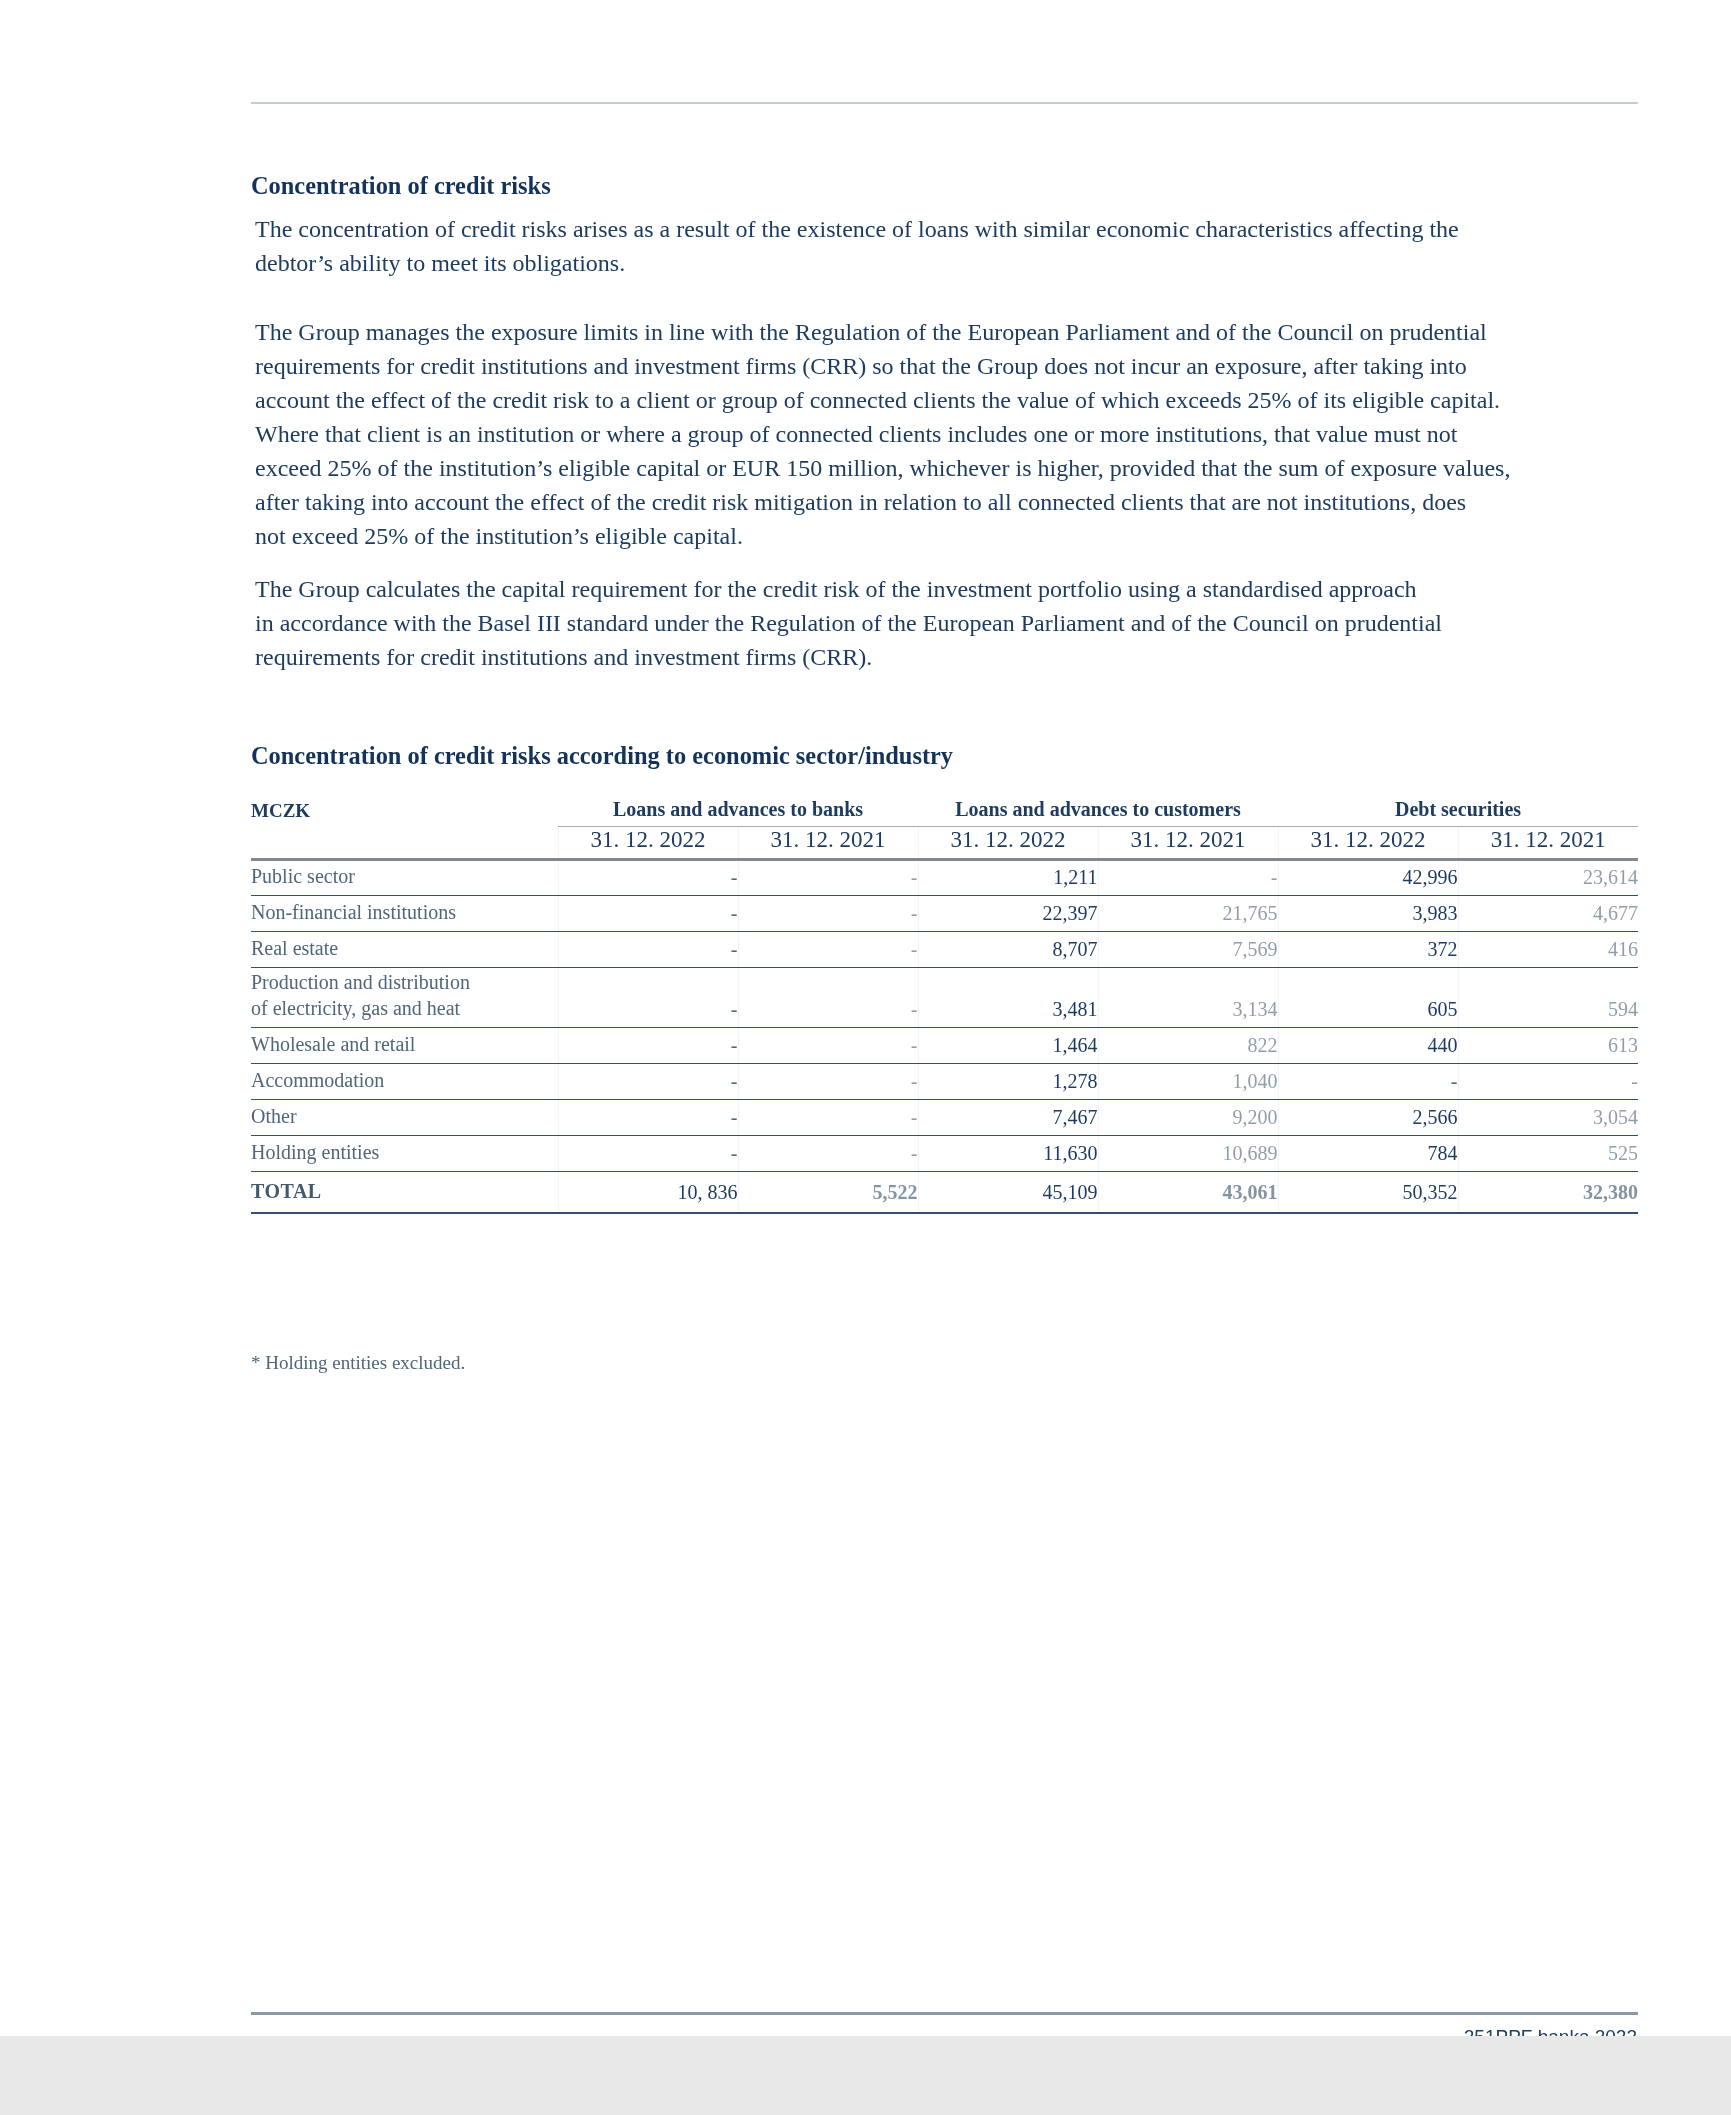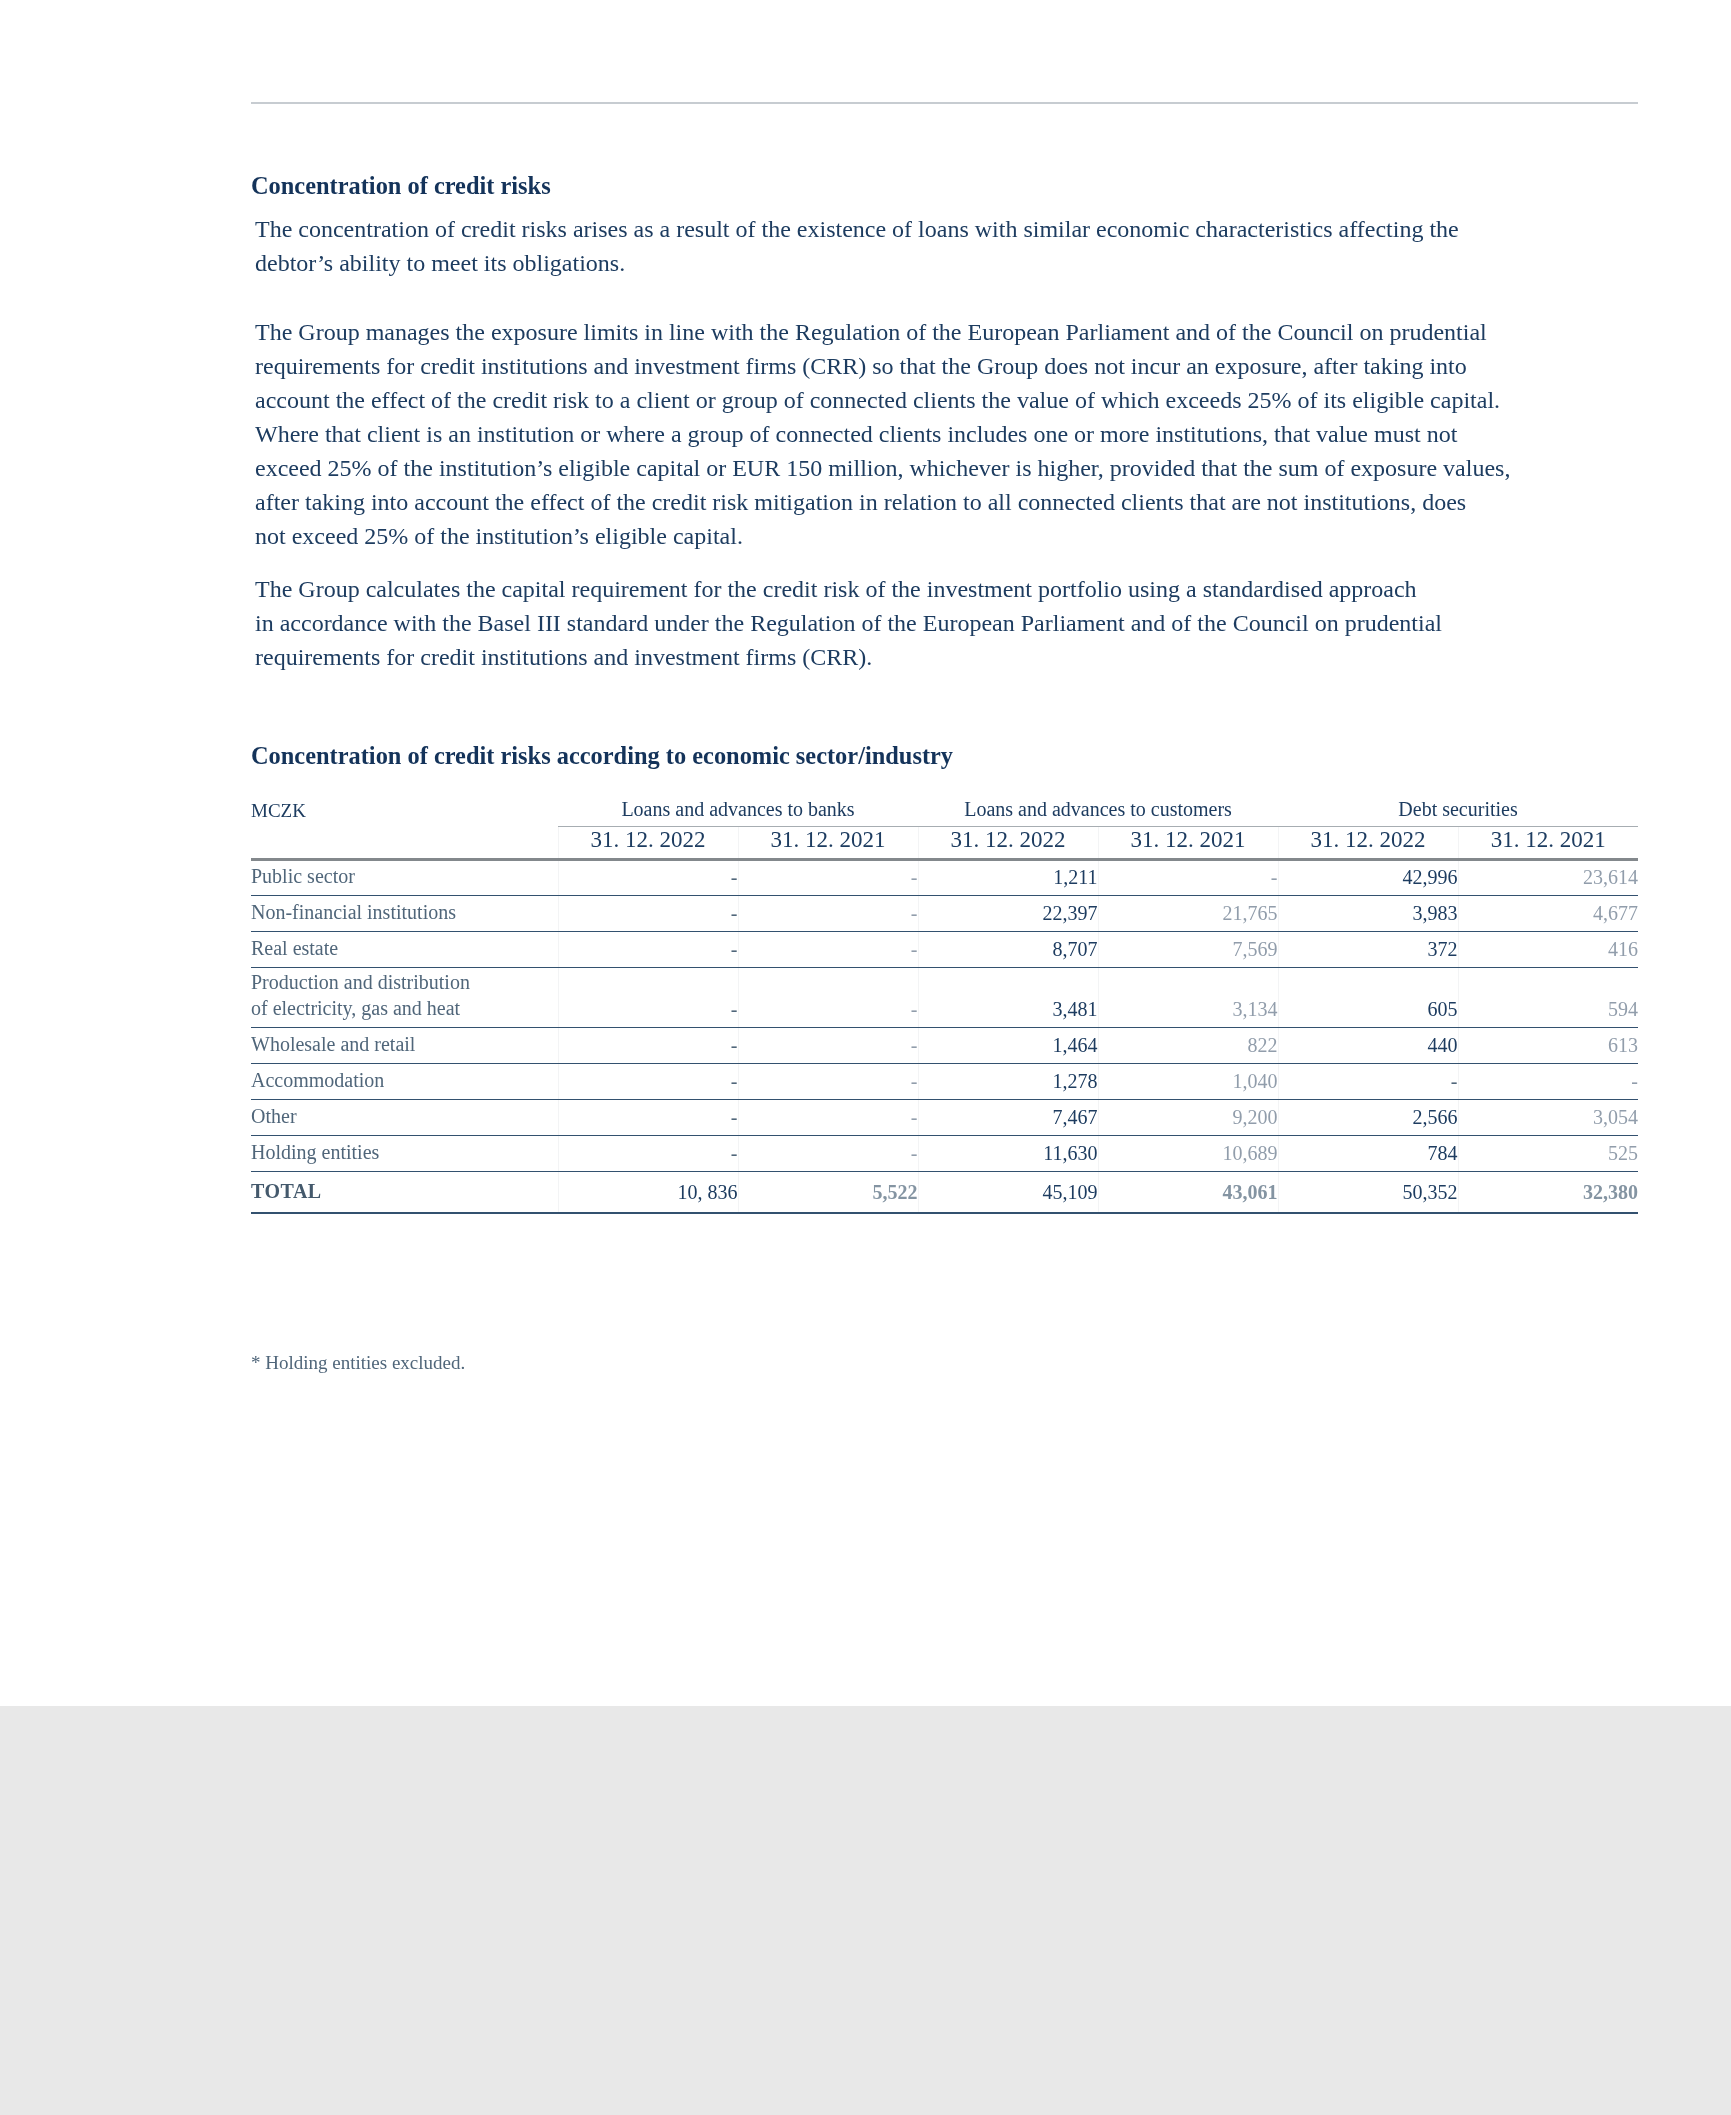--- a/index.html
+++ b/index.html
@@ -1,18 +1,18 @@
 <!DOCTYPE html>
 <html style="--navy: #1d3c60; --navy_dark: #14335a; --navy_footer: #1d3e63; --slate: #50667a; --slate_dark: #44596c; --muted: #919dab; --muted_bold: #8494a2; --rule_light: #c7ccd1; --rule_group: #a7adb2; --rule_thick: #83888c; --rule_row: #33516f; --rule_footer: #8d979f;font-size:14.5px"><head>
 <meta charset="utf-8">
 <style>
   html,body{margin:0;padding:0;background:#e8e8e8;}
   .page{
     position:relative;
-    width:1731px;height:1706px;
+    width:1731px;height:2036px;
     background:#ffffff;
     font-family:"Liberation Serif","DejaVu Serif",serif;
     overflow:hidden;
   }
   .top-rule{
     position:absolute;left:251px;width:1387px;top:102px;height:1.8px;
     background:var(--rule_light);
   }
   .bottom-rule{
     position:absolute;left:251px;width:1387px;top:2012px;height:2.7px;
@@ -38,21 +38,21 @@
     line-height:36px;
   }
   .tablewrap{position:absolute;top:789px;left:0;width:1387px;}
   table.risk{
     border-collapse:collapse;width:1387px;table-layout:fixed;
     font-size:20px;color:var(--navy);
   }
   table.risk th,table.risk td{
     vertical-align:bottom;padding:0 0 6.3px 0;font-weight:normal;
   }
-  tr.groups th{height:32px;font-size:20px;text-align:center;padding-bottom:5.4px;color:var(--navy);}
+  tr.groups th{height:32px;font-size:20px;text-align:center;padding-bottom:5.4px;color:var(--navy);font-weight:bold;}
   tr.groups th.corner{text-align:left;font-size:19px;}
   tr.groups th.group{border-bottom:1.8px solid var(--rule_group);}
   tr.dates th{height:22.6px;font-size:23px;padding-bottom:4.5px;color:var(--navy);}
   tr.dates th,tr.dates th.blank{border-bottom:3.6px solid var(--rule_thick);}
   tbody td{border-bottom:1.8px solid var(--rule_row);}
   tbody td.lbl{
     text-align:left;color:var(--slate);font-size:20px;line-height:26px;white-space:pre-line;
   }
   tbody td.v{text-align:right;}
   tbody td.v{border-left:1.8px solid #f3f4f5;}

